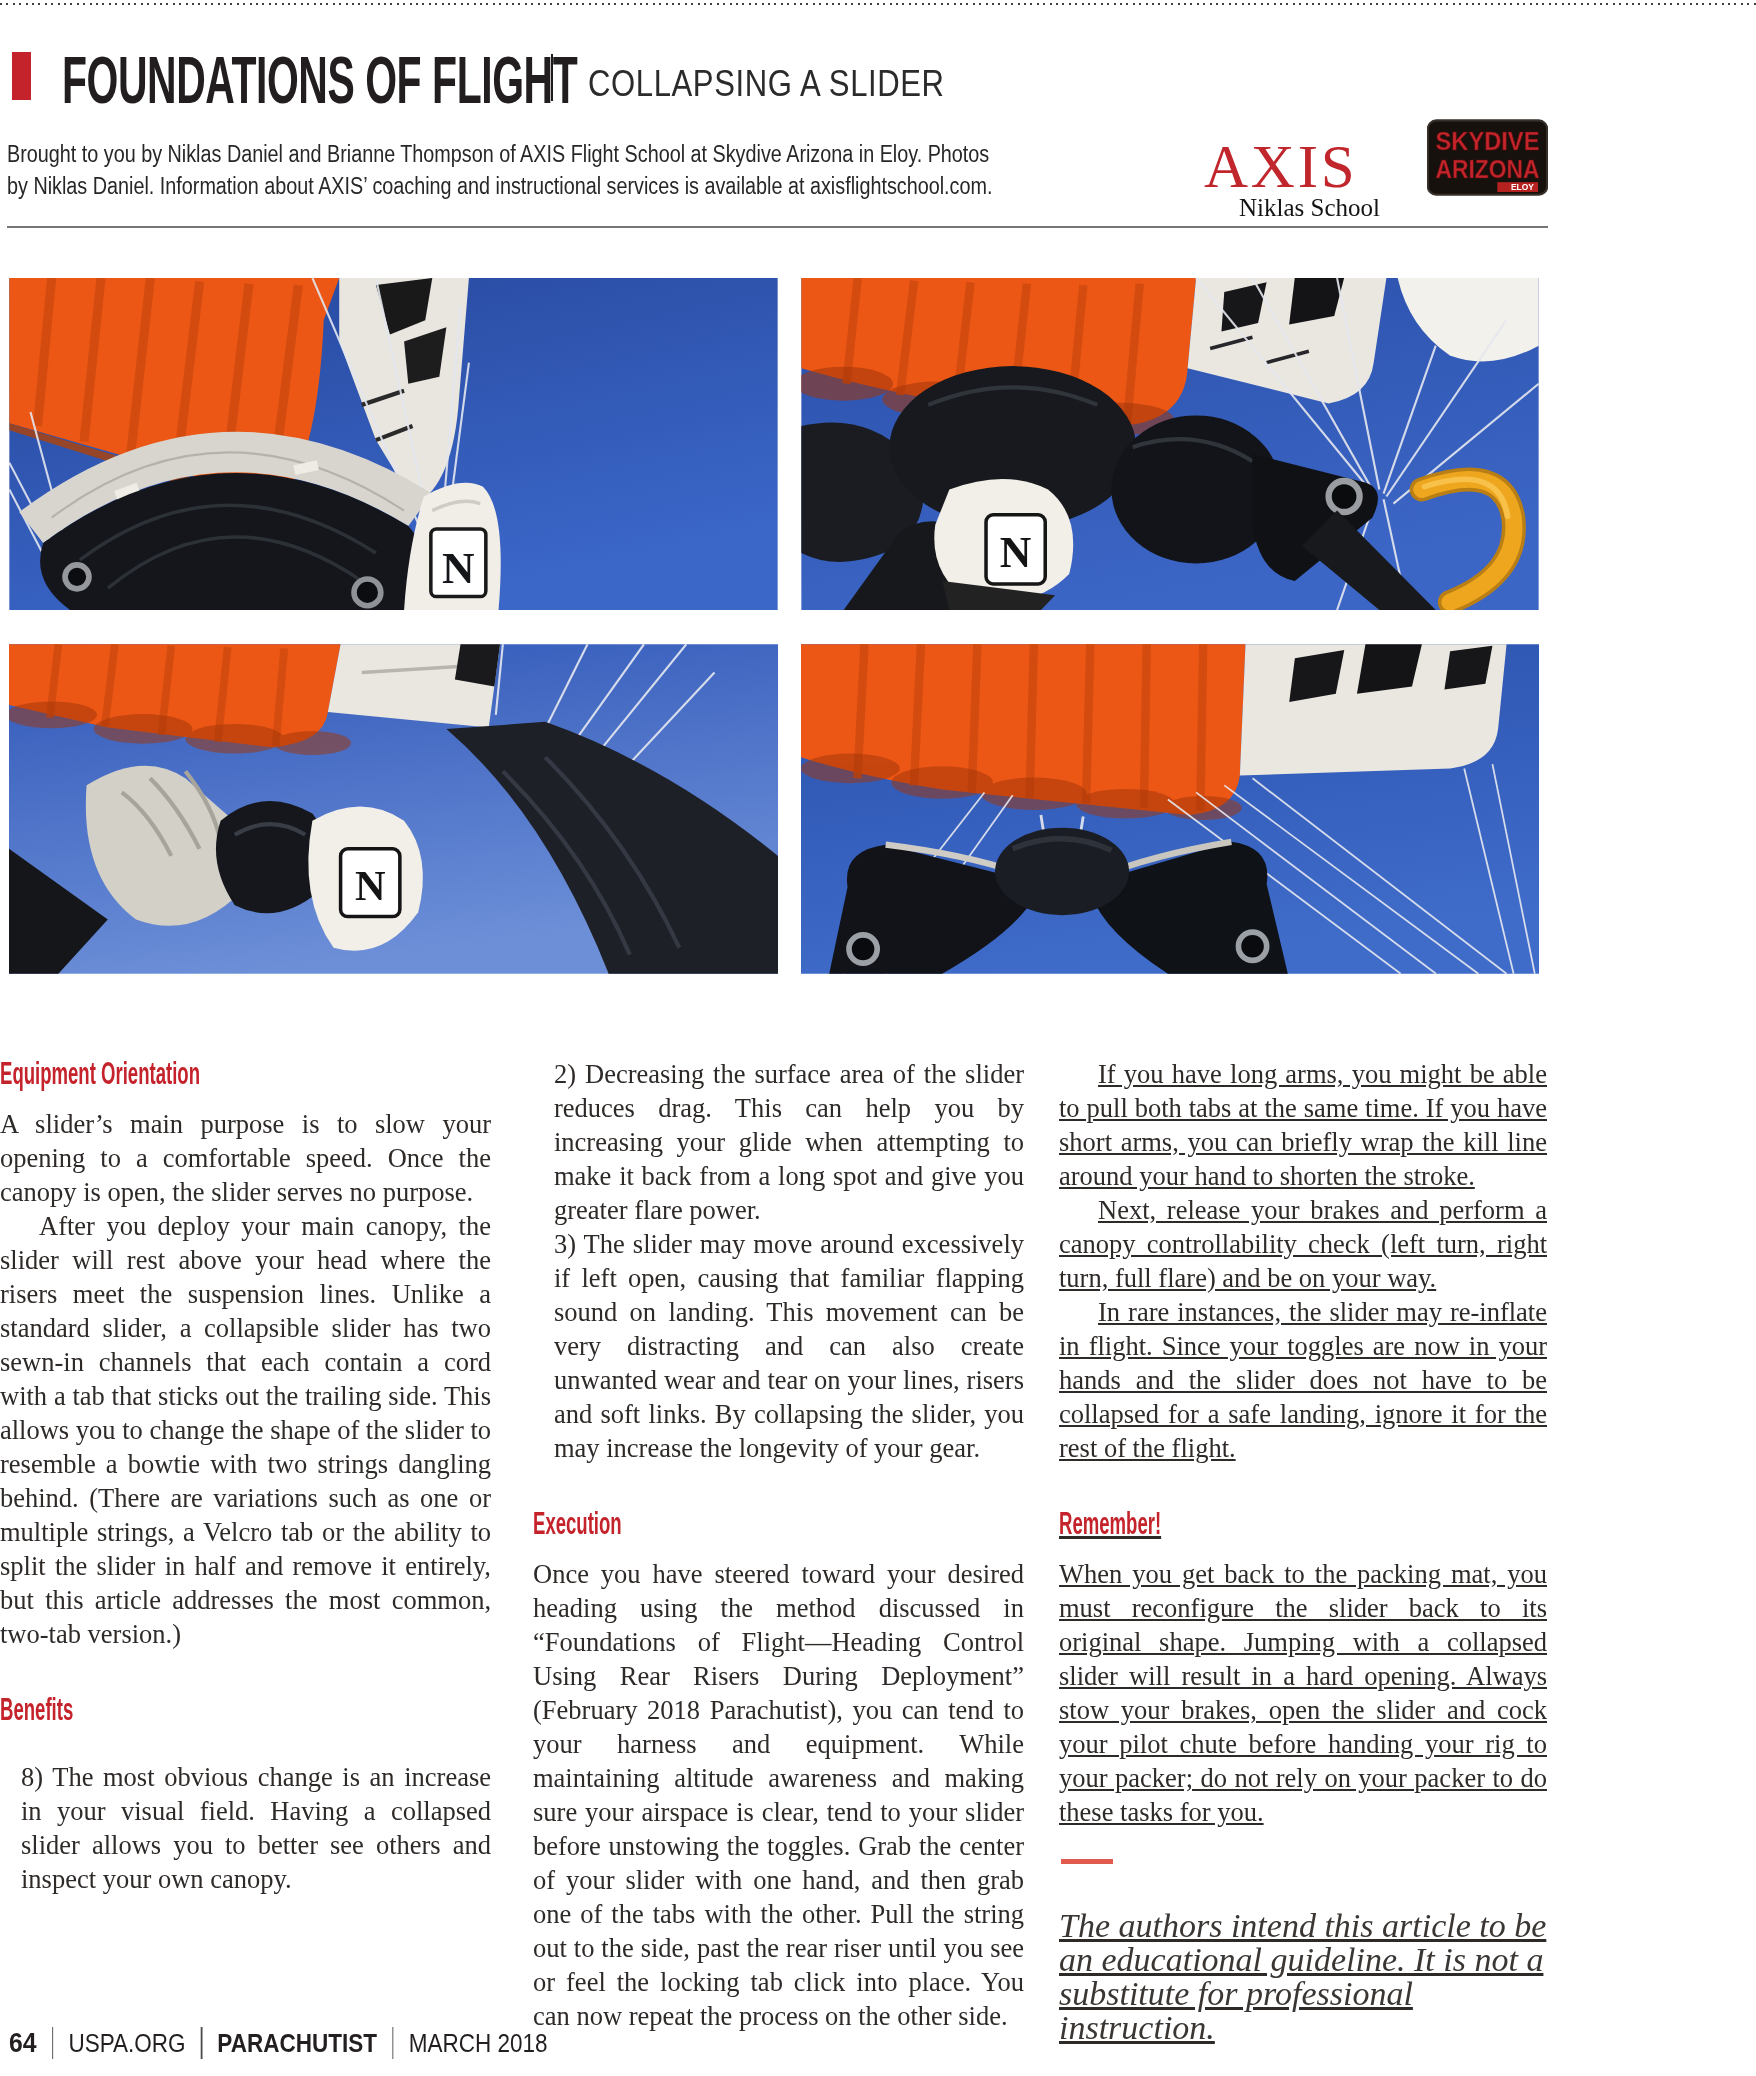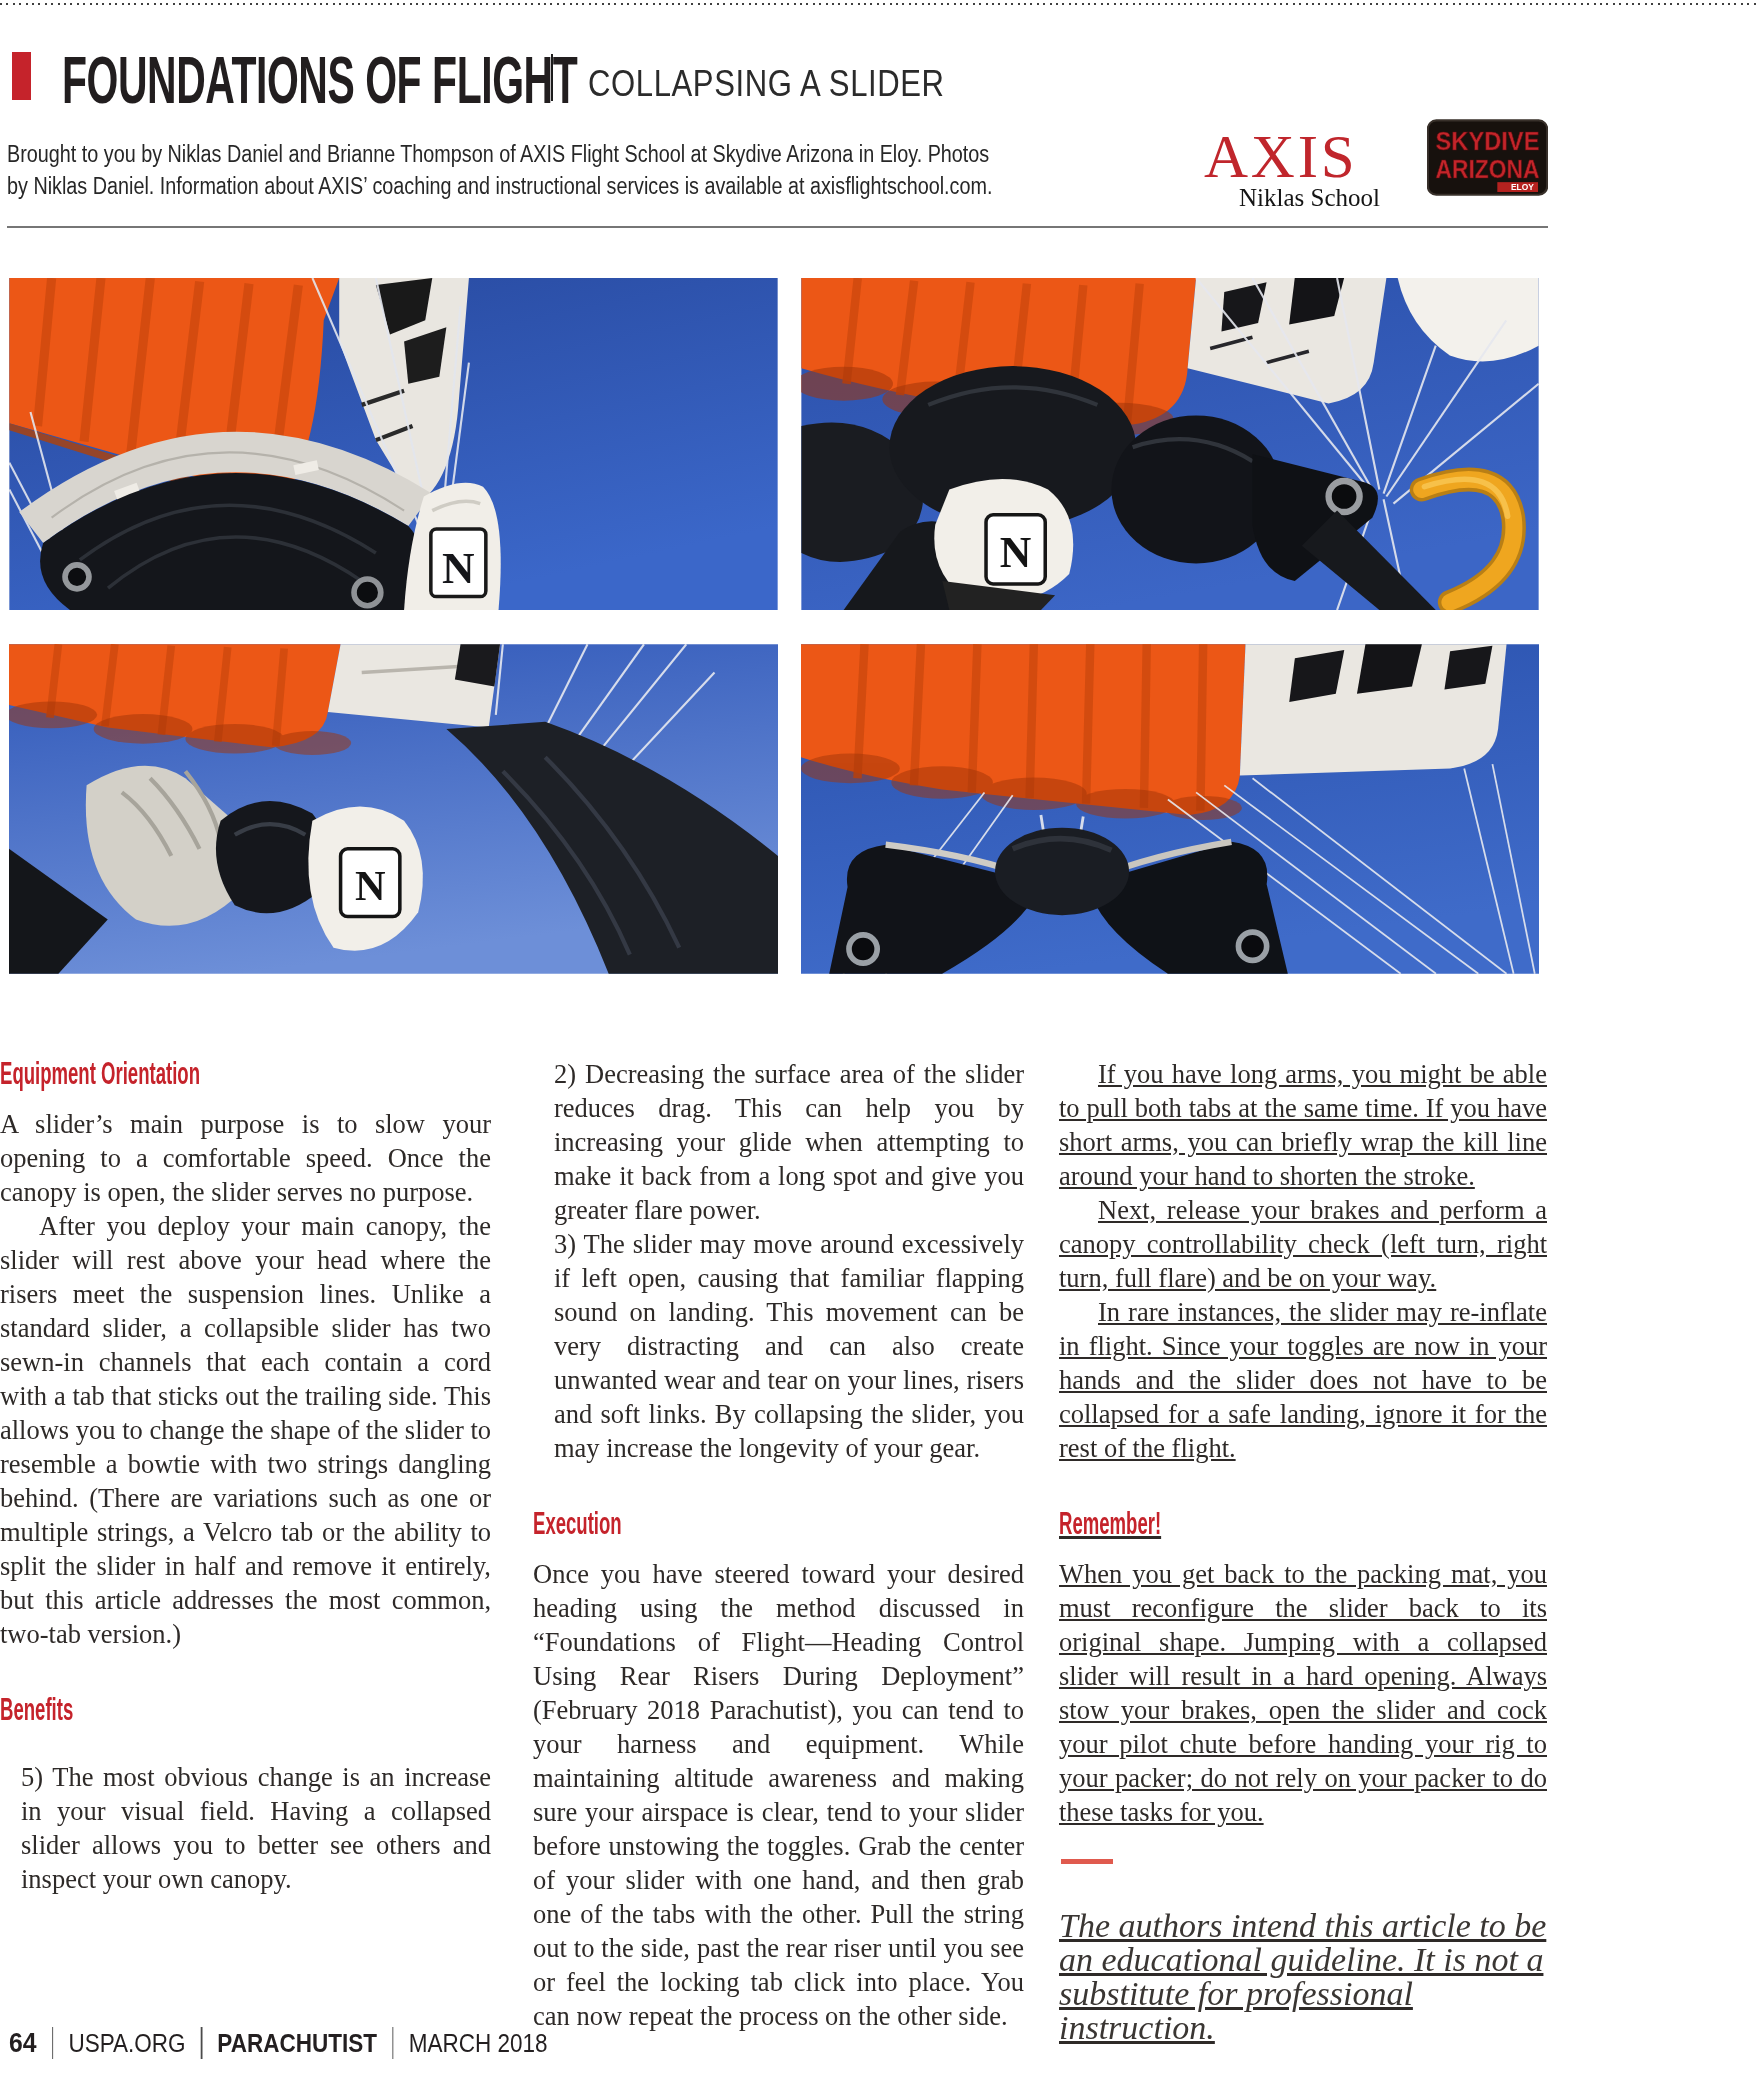--- a/index.html
+++ b/index.html
@@ -17,21 +17,21 @@
   .hdr-divider{position:absolute;left:551px;top:54px;width:2.1px;height:47px;background:#1c1c1c;}
   .topic{position:absolute;left:588px;top:65px;font-size:37px;line-height:1;color:#2b2b2b;
          letter-spacing:0.7px;transform:scaleX(.84);transform-origin:left top;white-space:nowrap;}
 
   
   .byline{position:absolute;left:7px;top:138px;font-size:23px;line-height:32px;color:#272727;
           transform:scaleX(.86);transform-origin:left top;}
   .byline div{white-space:nowrap;}
 
   
-  .axis-logo{position:absolute;left:1204px;top:131px;width:176px;text-align:left;}
+  .axis-logo{position:absolute;left:1204px;top:141px;width:176px;text-align:left;}
   .axis-word{font-family:"Liberation Serif",serif;font-size:61px;line-height:.85;color:#c0262c;
              letter-spacing:2.8px;}
   .axis-tag{font-family:"Liberation Serif",serif;font-size:25px;color:#141414;text-align:right;margin-top:1.4px;}
   .sda-logo{position:absolute;left:1427px;top:119px;}
 
   
   .hdr-rule{position:absolute;left:7px;top:226px;width:1541px;height:2.1px;background:#767676;}
 
   
   .photo{position:absolute;display:block;}
@@ -324,21 +324,21 @@
   </g>
   <circle cx="88" cy="432" r="20" fill="#0a0b0e" stroke="#9aa0a6" stroke-width="8"></circle>
   <circle cx="640" cy="428" r="20" fill="#0a0b0e" stroke="#9aa0a6" stroke-width="8"></circle>
 </svg>
 
 <div class="col col-1">
     <h2 class="headline">Equipment Orientation</h2>
     <p class="bp">A slider’s main purpose is to slow your opening to a comfortable speed. Once the canopy is open, the slider serves no purpose.</p>
     <p class="bp ind">After you deploy your main canopy, the slider will rest above your head where the risers meet the suspension lines. Unlike a standard slider, a collapsible slider has two sewn-in channels that each contain a cord with a tab that sticks out the trailing side. This allows you to change the shape of the slider to resemble a bowtie with two strings dangling behind. (There are variations such as one or multiple strings, a Velcro tab or the ability to split the slider in half and remove it entirely, but this article addresses the most common, two-tab version.)</p>
     <h2 class="headline">Benefits</h2>
-    <p class="bp item gap">5) The most obvious change is an increase in your visual field. Having a collapsed slider allows you to better see others and inspect your own canopy.</p>
+    <p class="bp item gap">8) The most obvious change is an increase in your visual field. Having a collapsed slider allows you to better see others and inspect your own canopy.</p>
   </div>
 <div class="col col-2">
     <p class="bp item">2) Decreasing the surface area of the slider reduces drag. This can help you by increasing your glide when attempting to make it back from a long spot and give you greater flare power.</p>
     <p class="bp item">3) The slider may move around excessively if left open, causing that familiar flapping sound on landing. This movement can be very distracting and can also create unwanted wear and tear on your lines, risers and soft links. By collapsing the slider, you may increase the longevity of your gear.</p>
     <h2 class="headline">Execution</h2>
     <p class="bp">Once you have steered toward your desired heading using the method discussed in “Foundations of Flight—Heading Control Using Rear Risers During Deployment” (February 2018 Parachutist), you can tend to your harness and equipment. While maintaining altitude awareness and making sure your airspace is clear, tend to your slider before unstowing the toggles. Grab the center of your slider with one hand, and then grab one of the tabs with the other. Pull the string out to the side, past the rear riser until you see or feel the locking tab click into place. You can now repeat the process on the other side.</p>
   </div>
 <div class="col col-3">
     <p class="bp ind">If you have long arms, you might be able to pull both tabs at the same time. If you have short arms, you can briefly wrap the kill line around your hand to shorten the stroke.</p>
     <p class="bp ind">Next, release your brakes and perform a canopy controllability check (left turn, right turn, full flare) and be on your way.</p>

